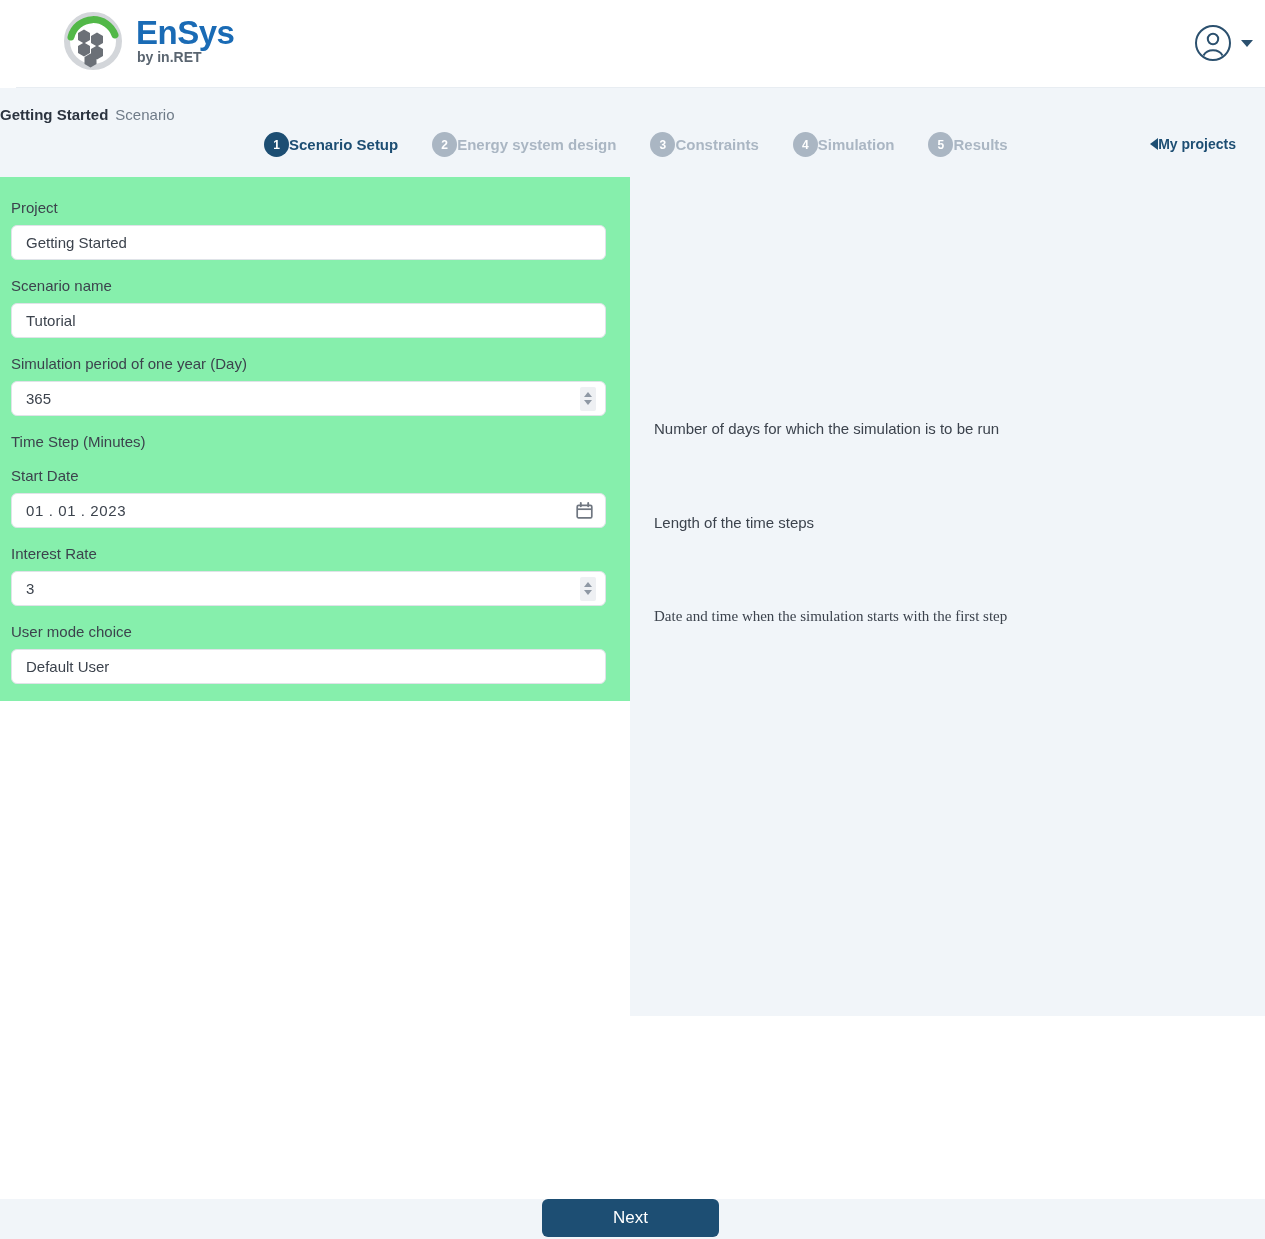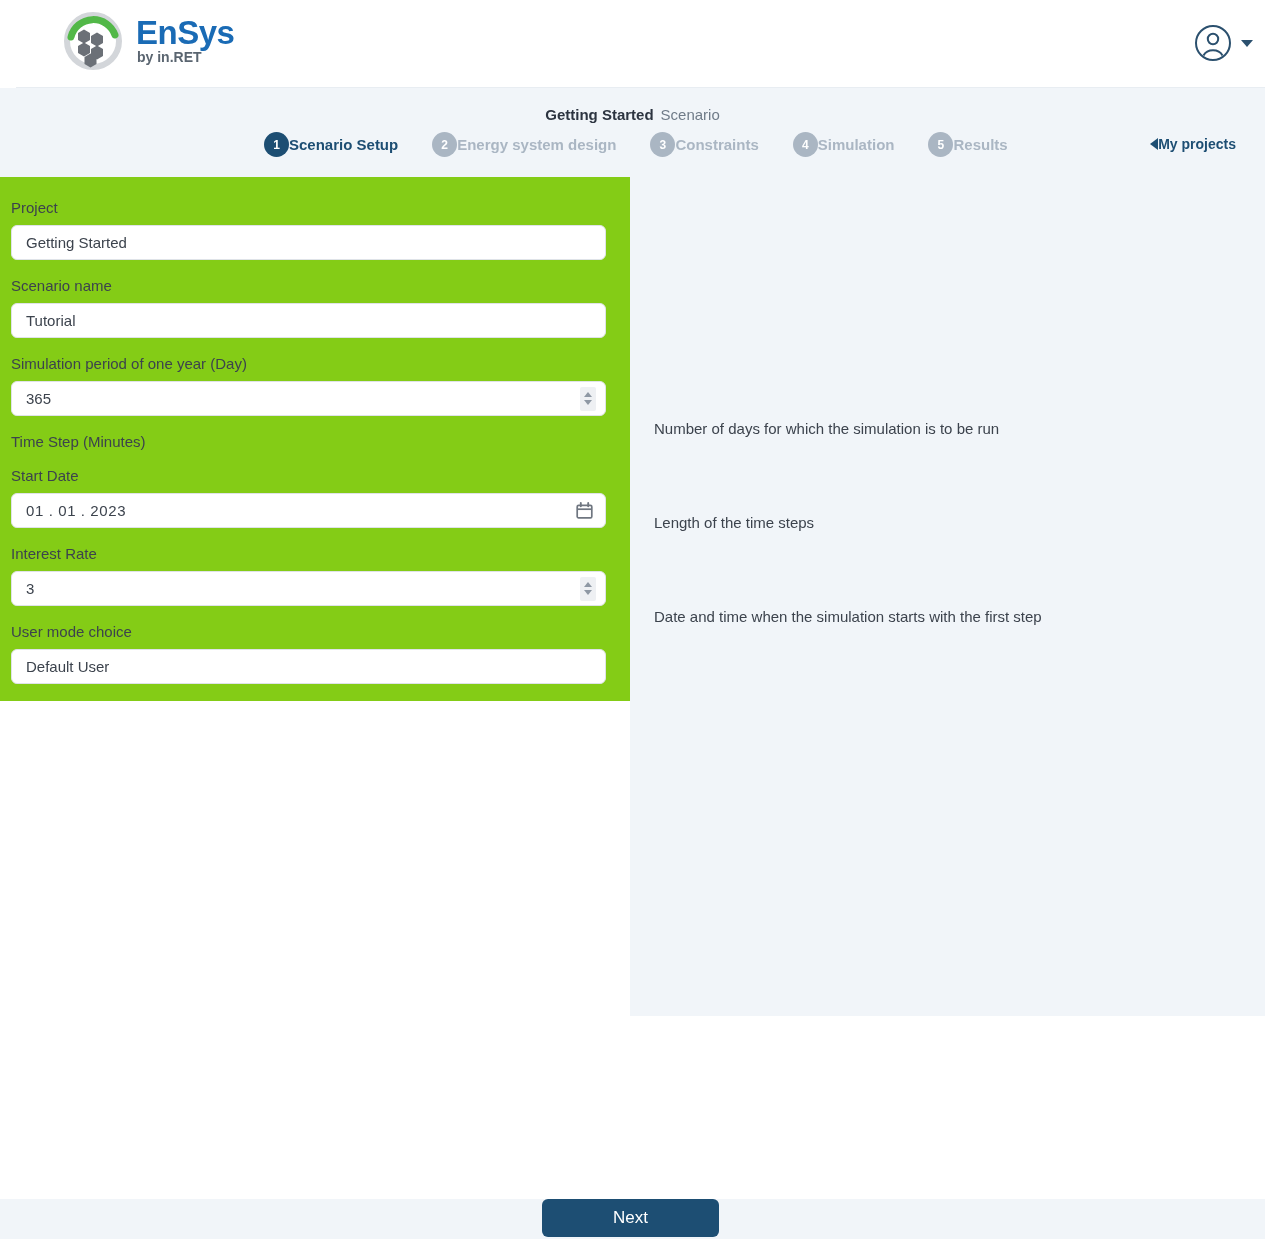--- a/index.html
+++ b/index.html
@@ -61,21 +61,20 @@
   .stepband {
     position: absolute;
     left: 0; top: 88px;
     width: 1265px; height: 89px;
     background: #f1f5f9;
   }
   .crumbs {
     position: absolute;
     left: 0; top: 18px;
     width: 1265px;
-    text-align: center;
     font-size: 15px;
   }
   .crumb-project { font-weight: bold; color: #2c3440; }
   .crumb-section { color: #6f7b88; margin-left: 7px; }
 
   .steps {
     position: absolute;
     left: 264px; top: 44px;
     display: flex;
     align-items: center;
@@ -115,21 +114,21 @@
   .myprojects-label {
     font-size: 14px; font-weight: bold; color: #1d4e73;
     white-space: nowrap;
   }
 
   
   .form-col {
     position: absolute;
     left: 0; top: 177px;
     width: 630px;
-    background: #84cc16;
+    background: #86efac;
     padding: 22px 23px 0 11px;
   }
   .field { margin-bottom: 17px; }
   .field-label {
     font-size: 15px;
     color: #3c434d;
     margin-bottom: 9px;
     display: block;
   }
   .input-shell {
@@ -179,21 +178,21 @@
   }
   .help-item {
     position: absolute;
     left: 24px;
     font-size: 15px;
     color: #3c434d;
     white-space: nowrap;
   }
   .help-0 { top: 243px; }
   .help-1 { top: 337px; }
-  .help-2 { top: 431px; }
+  .help-2 { top: 431px; font-family: Liberation Serif, serif; }
 
   
   .footer {
     position: absolute;
     left: 0; top: 1199px;
     width: 1265px; height: 40px;
     background: #f1f5f9;
   }
   .next-btn {
     position: absolute;

